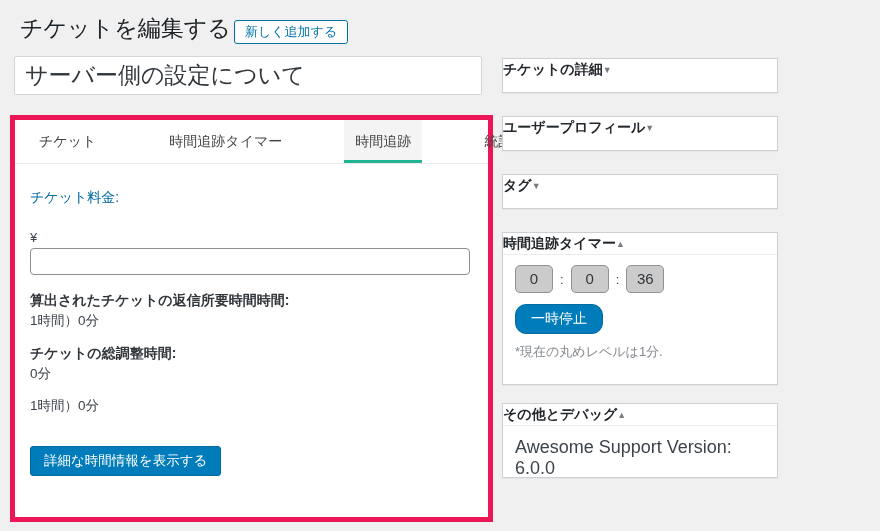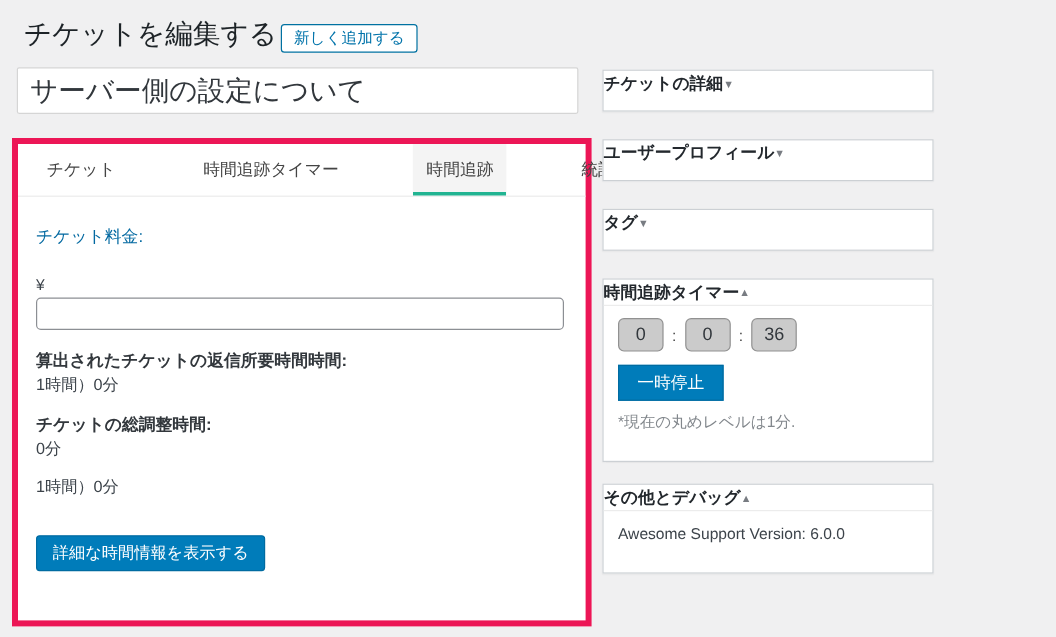--- a/index.html
+++ b/index.html
@@ -90,25 +90,25 @@
   .timer-body { padding:10px 12px 0 12px; }
   .timer-row { display:flex; align-items:center; }
   .timer-box {
     width:38px; height:28px; line-height:26px; text-align:center;
     background:#cbcbcb; border:1px solid #919191; border-radius:5px;
     font-size:15px; color:#32373c;
   }
   .timer-colon { margin:0 7px; color:#444; font-size:13px; }
   .pause-btn {
     margin-top:11px; height:30px; padding:0 15px;
-    background:#007cba; color:#fff; border:1px solid #006ba1; border-radius:0;
+    background:#007cba; color:#fff; border:1px solid #006ba1; border-radius:11px;
     font-size:14px; cursor:pointer; font-family:inherit;
   }
   .timer-note { margin-top:9px; font-size:13px; color:#82878c; }
-  .misc-body { padding:11px 12px; font-size:13px; color:#3c434a; }
+  .misc-body { padding:11px 12px; font-size:18px; color:#3c434a; }
 </style>
 </head>
 <body>
 
 <div class="page">
 
   <h1 class="page-title">チケットを編集する</h1>
   <button class="add-new-btn">新しく追加する</button>
   <input class="title-input" type="text" value="サーバー側の設定について" style="">
 

